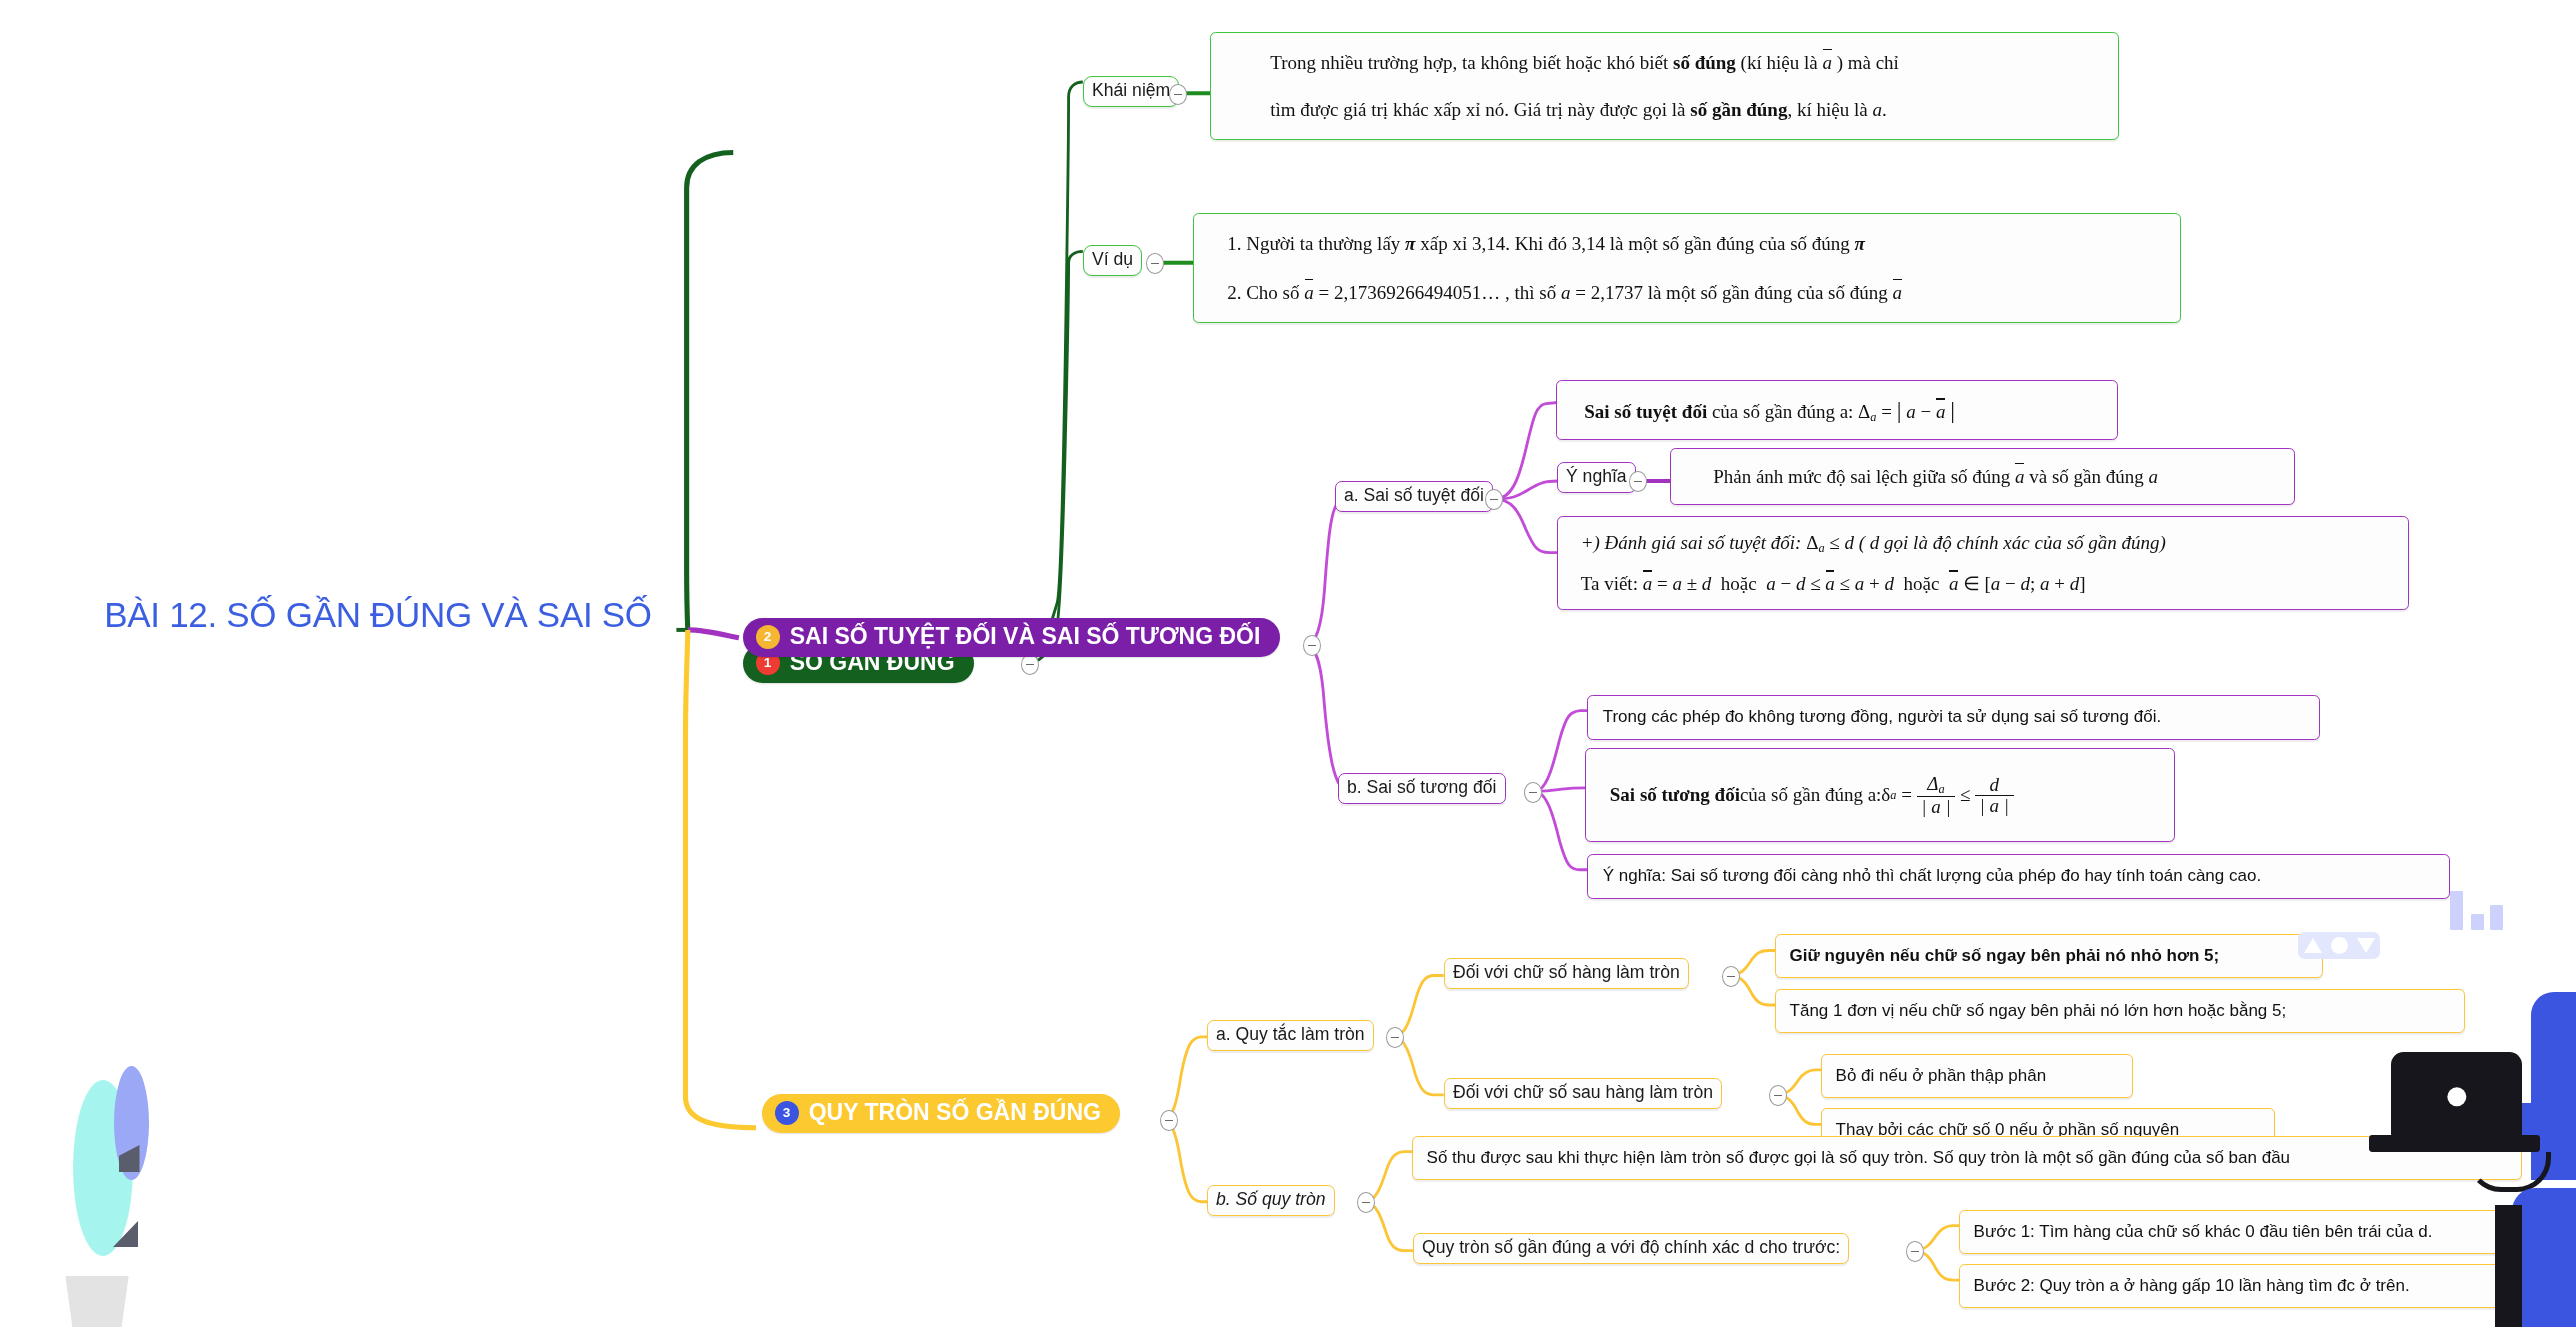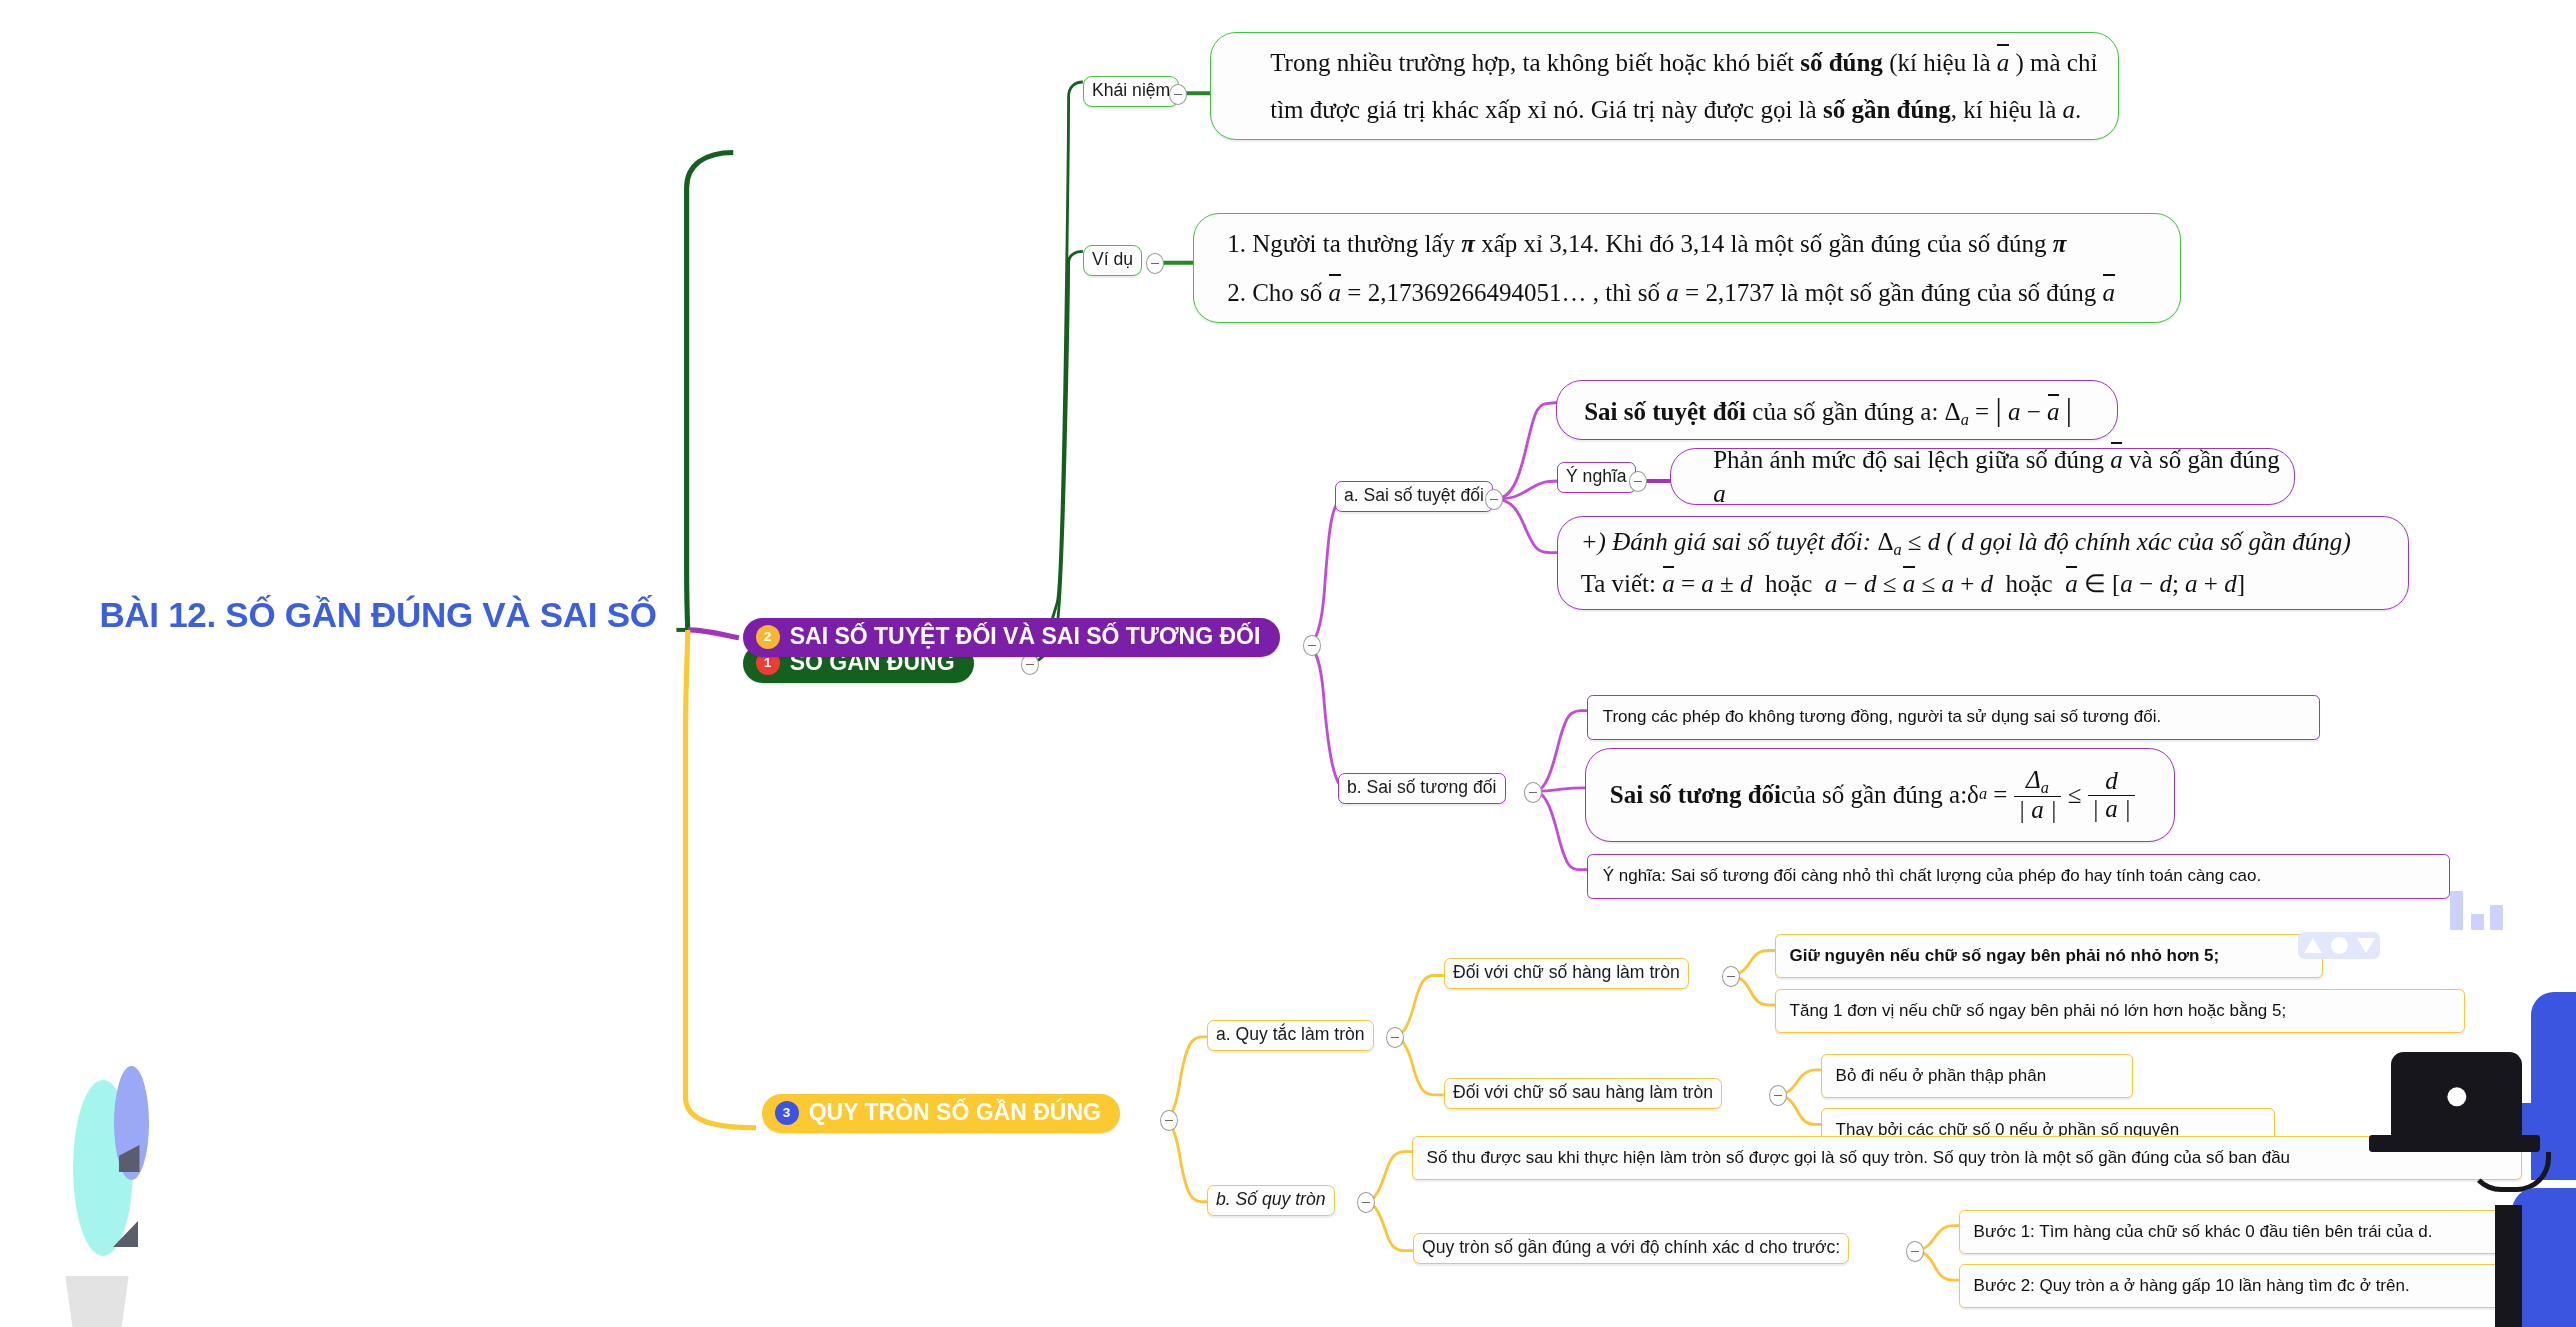--- a/index.html
+++ b/index.html
@@ -5,21 +5,21 @@
   html,body{margin:0;padding:0;background:#ffffff;}
   body{width:2576px;height:1328px;position:relative;overflow:hidden;
        font-family:"Liberation Sans",sans-serif;}
   .stage{position:absolute;left:0;top:0;width:2576px;height:1328px;}
 
   svg.links{position:absolute;left:0;top:0;width:2576px;height:1328px;pointer-events:none;}
 
   
   #page-title{
     position:absolute;left:74px;top:597px;width:608px;
-    font-size:35px;font-weight:bold;color:#3b5fe0;letter-spacing:-0.3px;
+    font-size:35px;font-weight:normal;color:#3b5fe0;letter-spacing:-0.3px;
     text-align:center;line-height:1.05;
   }
 
   
   .branch{
     position:absolute;display:flex;align-items:center;gap:10.2px;
     border-radius:25px;padding:6.8px 19.3px 8px 12.5px;
     color:#ffffff;font-weight:bold;white-space:nowrap;
     box-shadow:0 1.1px 1.7px rgba(0,0,0,.12);
   }
@@ -51,21 +51,21 @@
   
   .box{
     position:absolute;background:#fdfdfd;border:1.7px solid #999;
     border-radius:5.7px;padding:5.7px 10.2px;
     font-size:17px;color:#111;line-height:1.35;
     box-shadow:0 1.1px 1.1px rgba(0,0,0,.07);
   }
   .box.g{border-color:#3ec43e;}
   .box.p{border-color:#a233c0;}
   .box.y{border-color:#fbc536;}
-  .box.serif{font-family:"Liberation Serif",serif;font-size:25px;border-radius:26px;}
+  .box.serif{font-family:"Liberation Serif",serif;font-size:19px;}
   b{font-weight:bold;}
   i{font-style:italic;}
   .mi{font-family:"Liberation Serif",serif;font-style:italic;}
   .ovl{position:relative;display:inline-block;}
   .ovl::after{content:"";position:absolute;left:4%;right:4%;top:-1.1px;height:1.7px;background:#111;}
   .frac{display:inline-block;vertical-align:middle;text-align:center;
         font-family:"Liberation Serif",serif;font-style:italic;line-height:1.05;}
   .frac .num{display:block;border-bottom:1.4px solid #111;padding:0 4.5px;}
   .frac .den{display:block;padding:0 4.5px;}
   .sub{font-size:.65em;vertical-align:-.28em;font-style:italic;}

